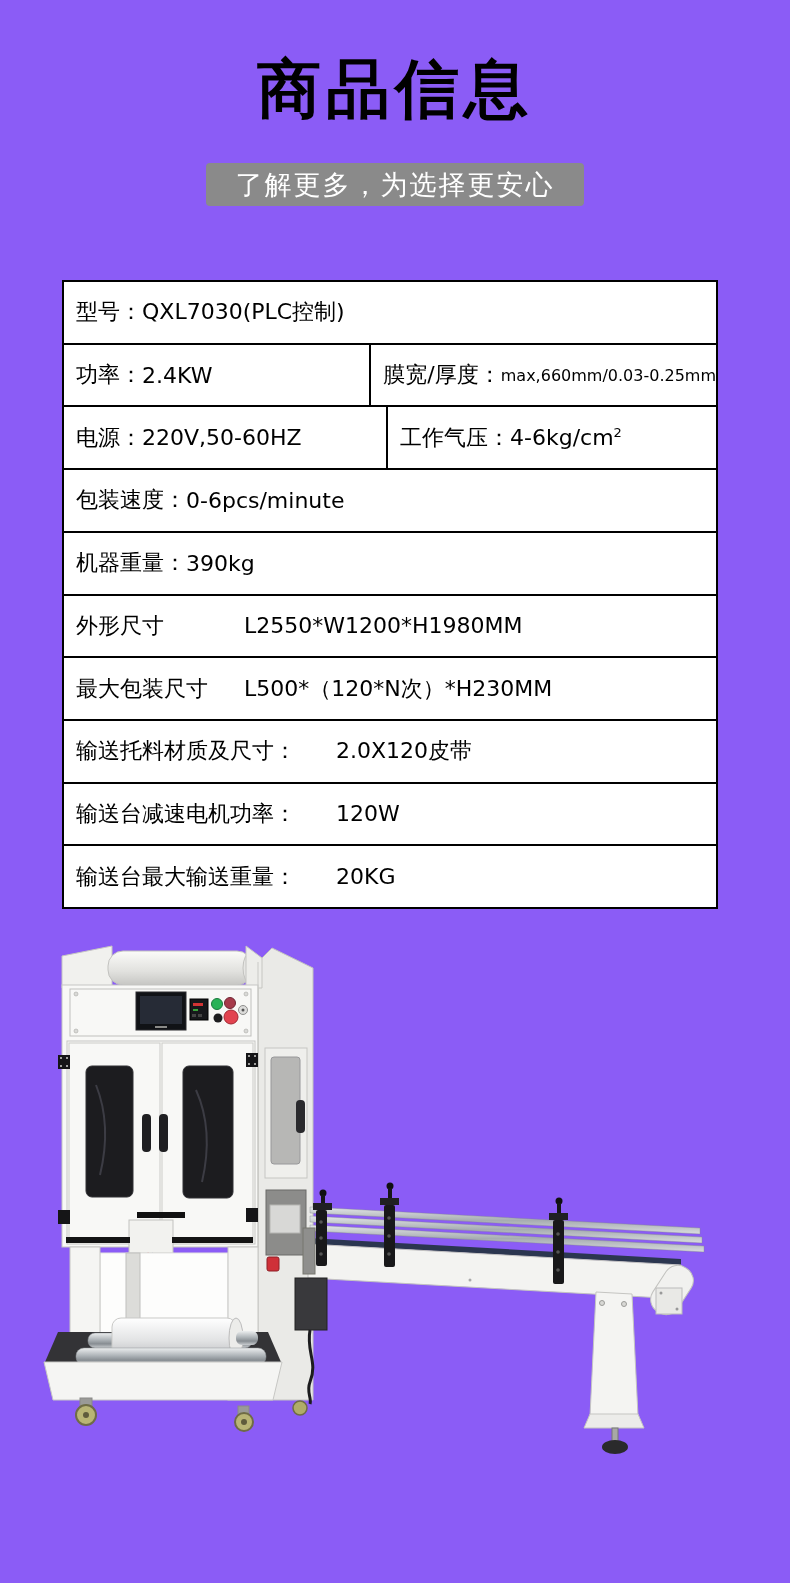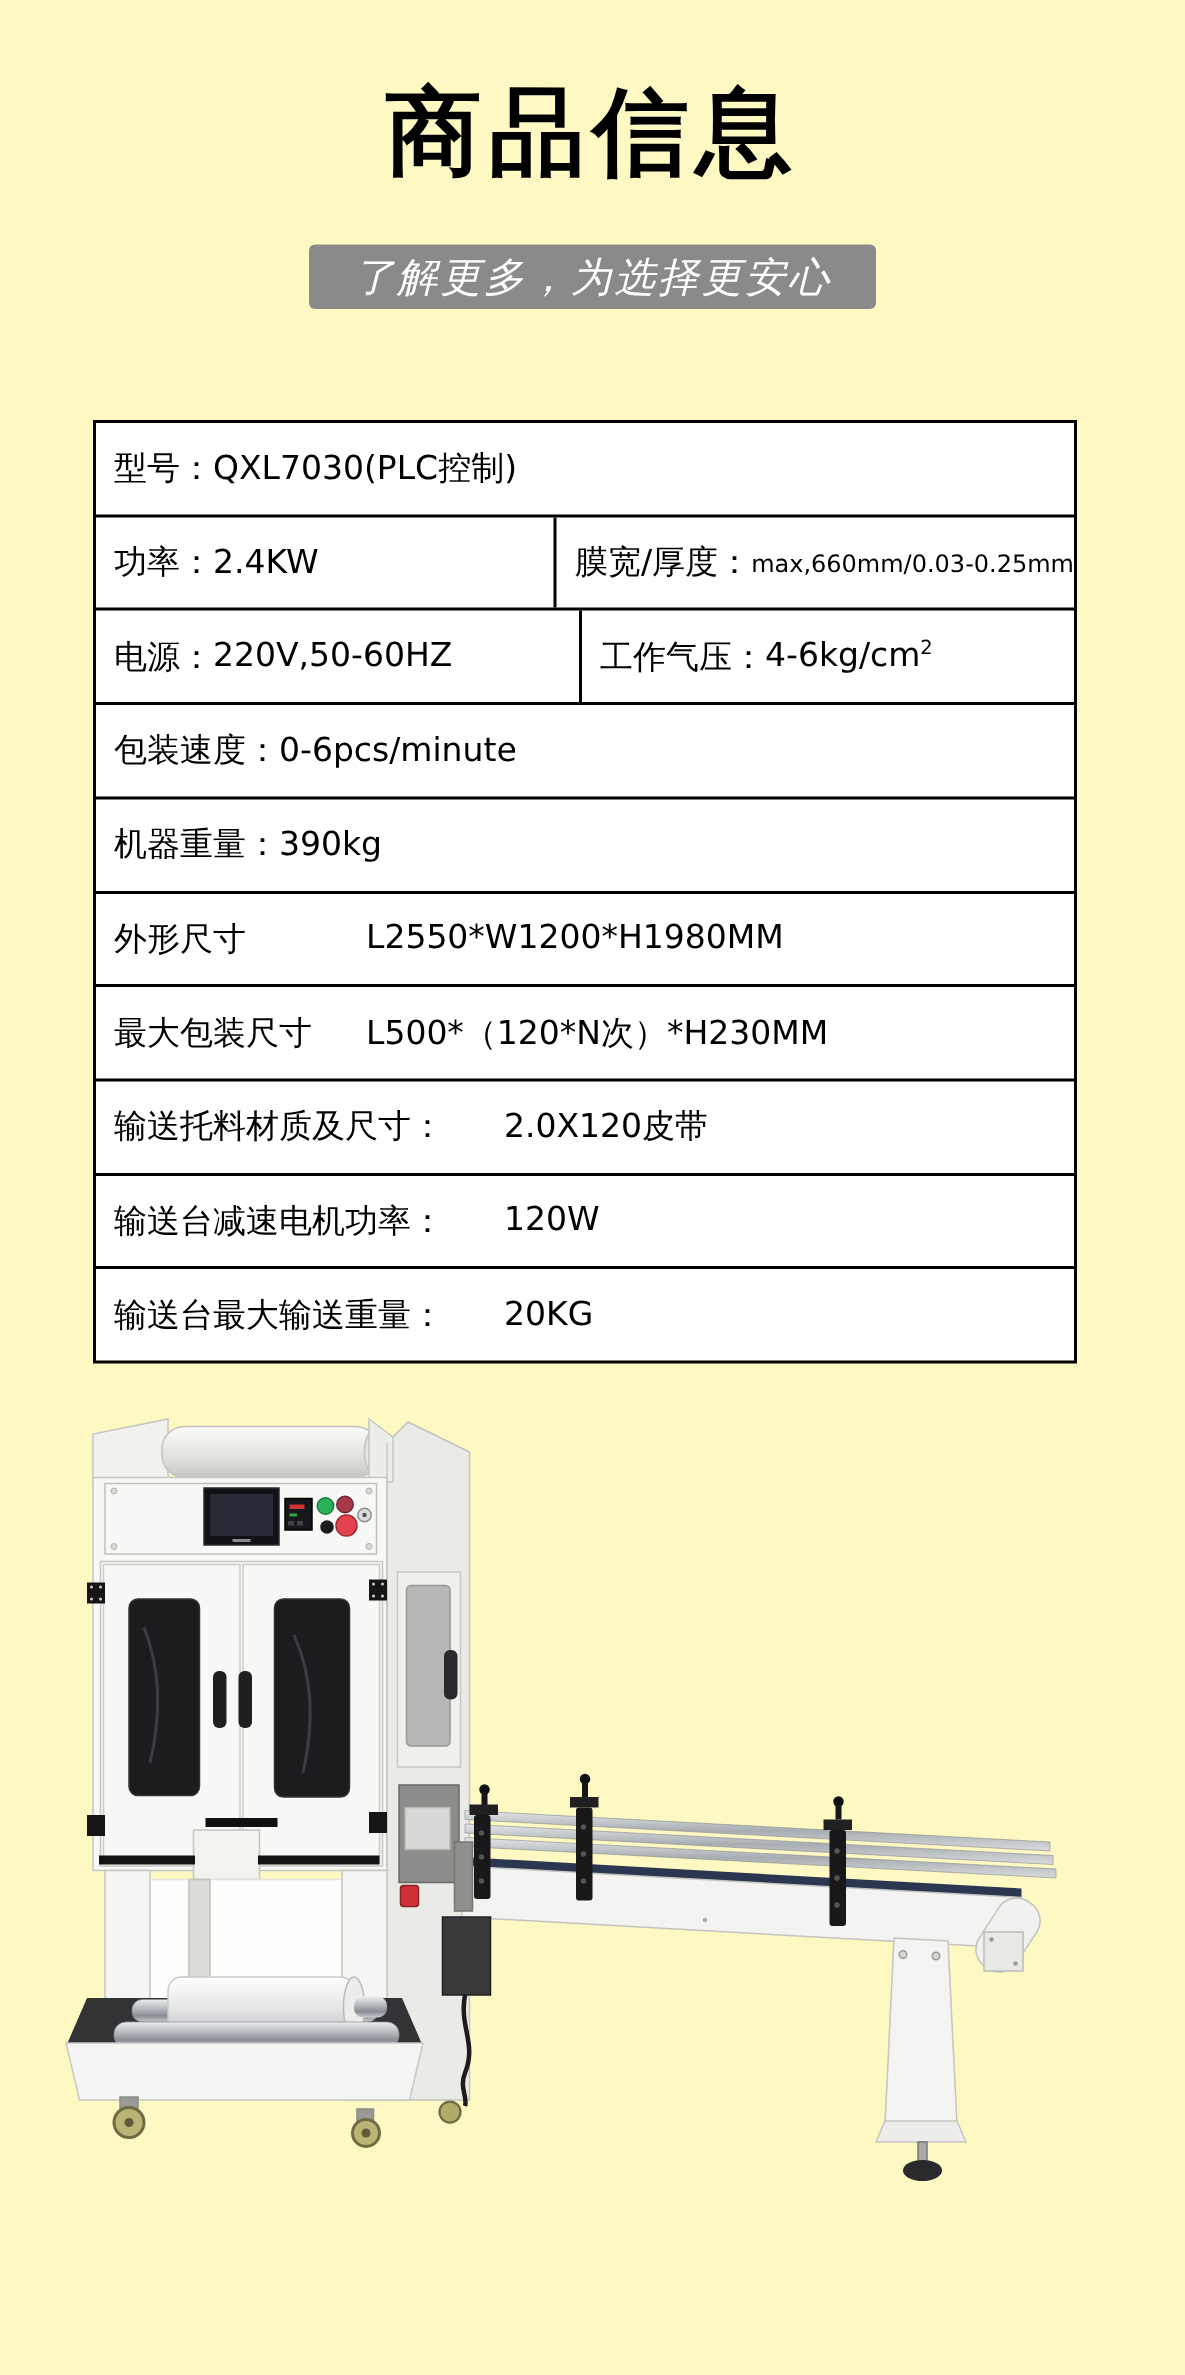--- a/index.html
+++ b/index.html
@@ -1,28 +1,28 @@
 <!DOCTYPE html>
 <html><head>
 <meta charset="utf-8">
 <style>
   html,body{margin:0;padding:0;background:#fff;}
   .page{
-    position:relative;width:790px;height:1583px;background:#fef9c3;
+    position:relative;width:790px;height:1583px;background:#8b5cf6;
     font-family:"DejaVu Sans","Liberation Sans",sans-serif;color:#000;overflow:hidden;
   }
   .title{
     position:absolute;top:48px;left:0;width:100%;text-align:center;
     font-size:64px;font-weight:900;letter-spacing:5px;line-height:1.3;color:#000;
   }
   .banner{
     position:absolute;top:163px;left:50%;transform:translateX(-50%);
     width:378px;height:43px;background:#8a8a8a;border-radius:4px;
     color:#ffffff;font-size:27px;letter-spacing:2px;
-    display:flex;align-items:center;justify-content:center;white-space:nowrap;font-style:italic;
+    display:flex;align-items:center;justify-content:center;white-space:nowrap;
   }
   .spec{
     position:absolute;left:62px;top:280px;width:656px;height:629px;
     border:2px solid #000;display:flex;flex-direction:column;box-sizing:border-box;
     background:#fff;
   }
   .tr{flex:1;display:flex;border-bottom:2px solid #000;min-height:0;}
   .tr:last-child{border-bottom:none;}
   .td{display:flex;align-items:center;font-size:22px;padding-left:12px;box-sizing:border-box;white-space:nowrap;}
   .td.c1{width:324px;border-right:2px solid #000;}

